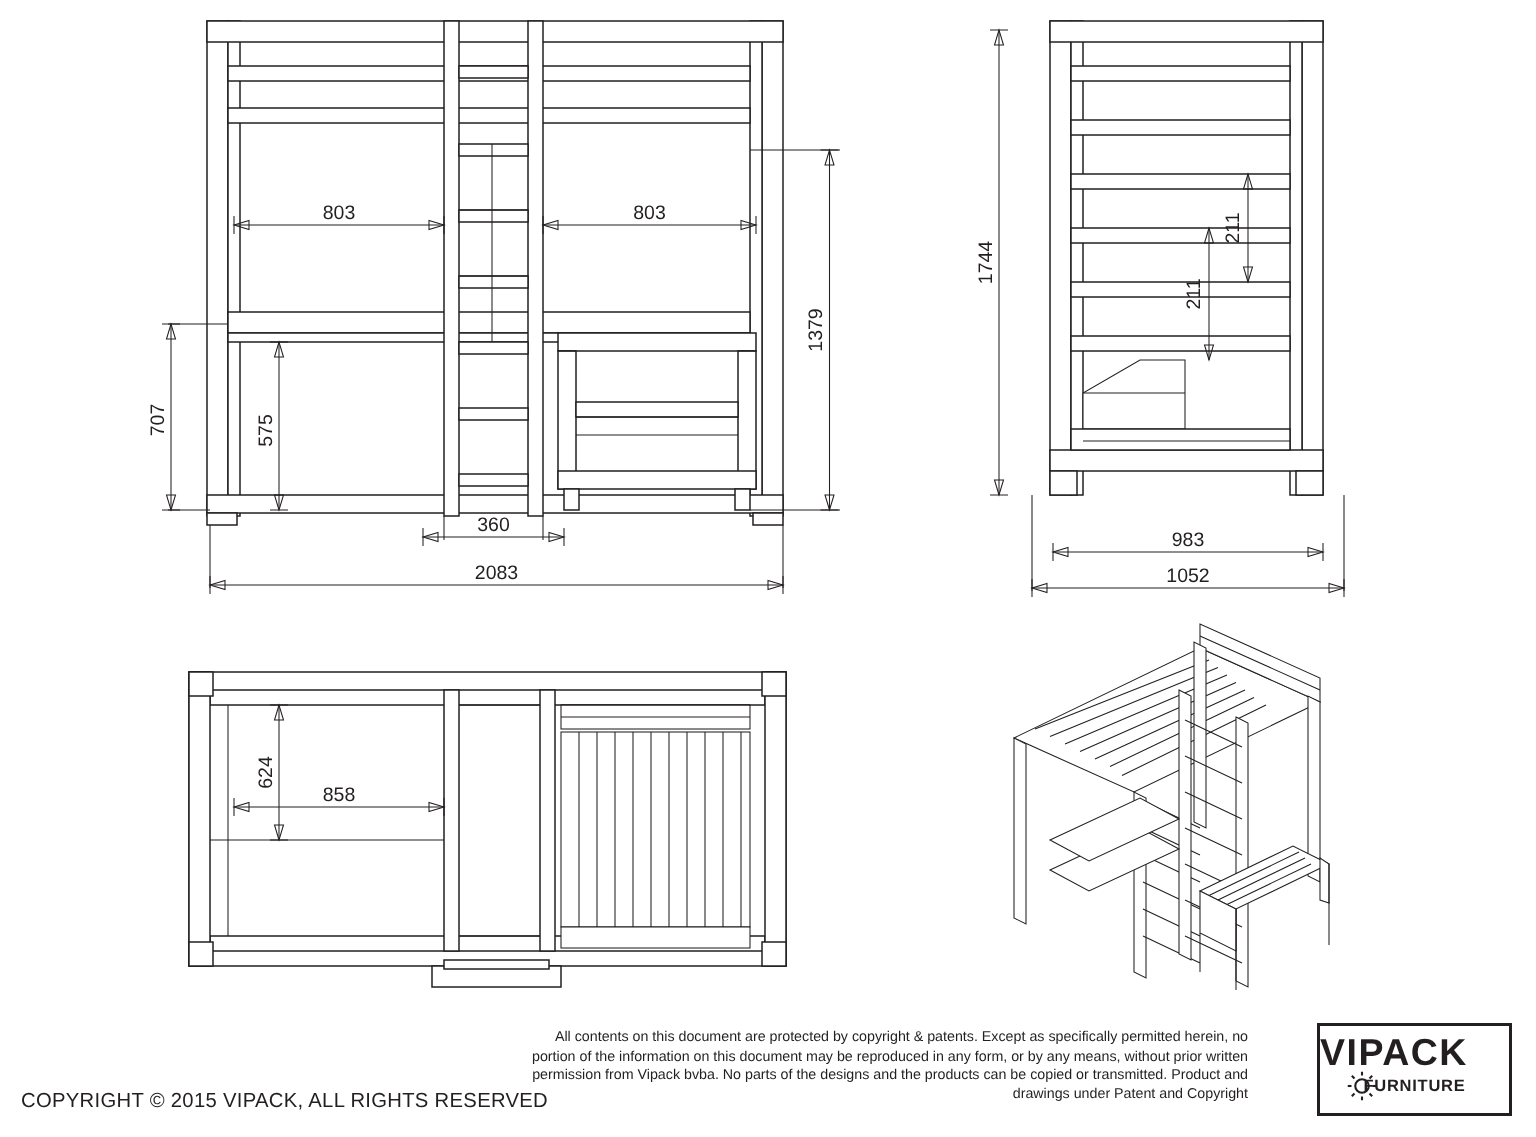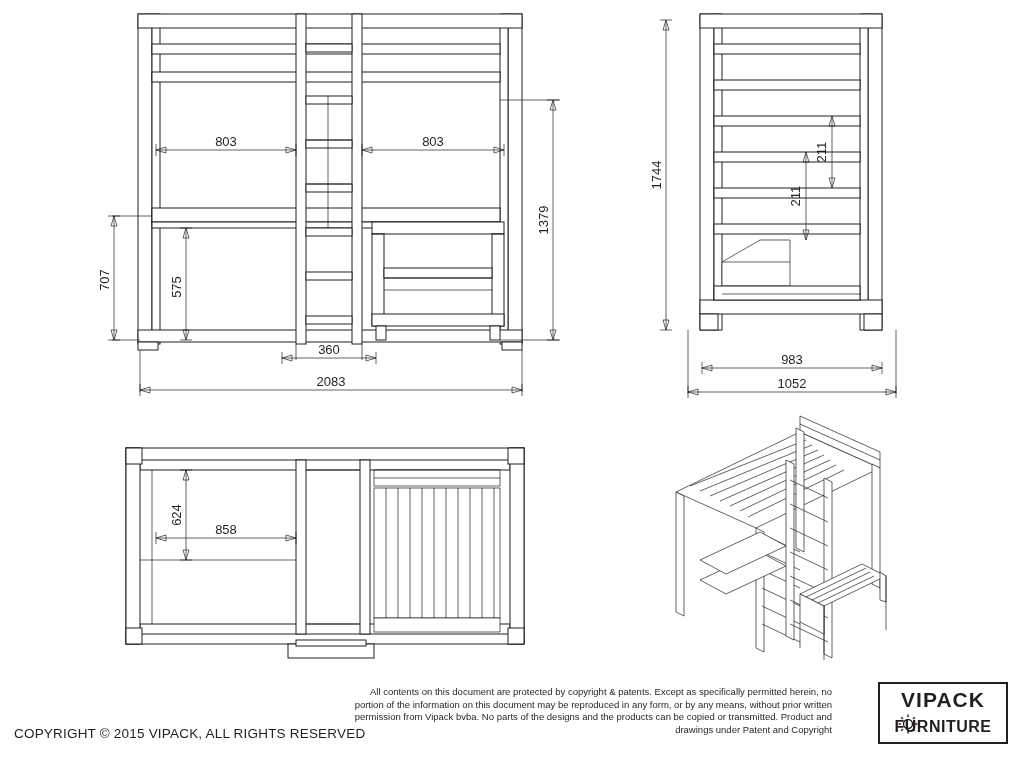--- a/index.html
+++ b/index.html
@@ -60,32 +60,31 @@
     width: 130px;
     height: 62px;
     border: 2px solid #231f20;
     background: #ffffff;
     box-sizing: border-box;
   }
   .logo-top {
     position: absolute;
     left: 0; top: 4px;
     width: 100%;
-    text-align: center;
-    font-size: 21px;
+    font-size: 25px;
     font-weight: bold;
     letter-spacing: 1px;
     color: #231f20;
   }
   .logo-bottom {
     position: absolute;
     left: 0; top: 34px;
     width: 100%;
     text-align: center;
-    font-size: 16px;
+    font-size: 11px;
     font-weight: bold;
     letter-spacing: 0.5px;
     color: #231f20;
   }
   .logo-gear {
     position: absolute;
     left: 18px;
     top: 30px;
     width: 20px;
     height: 20px;

